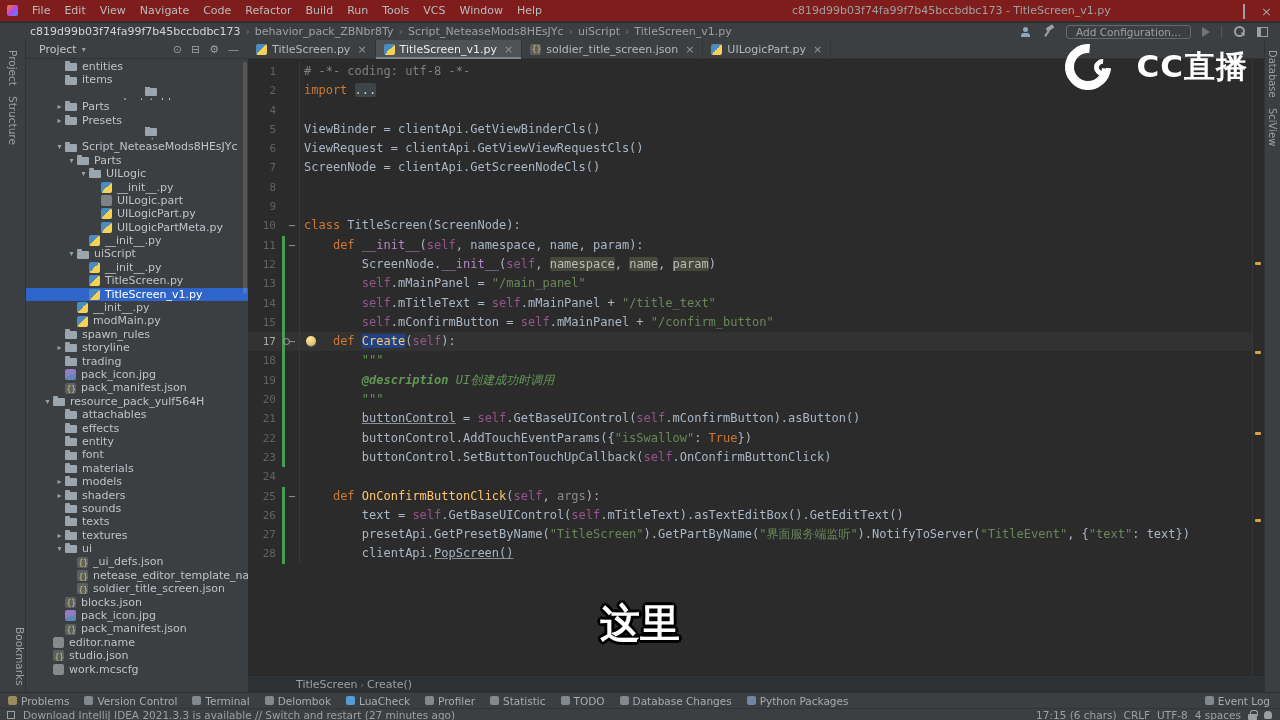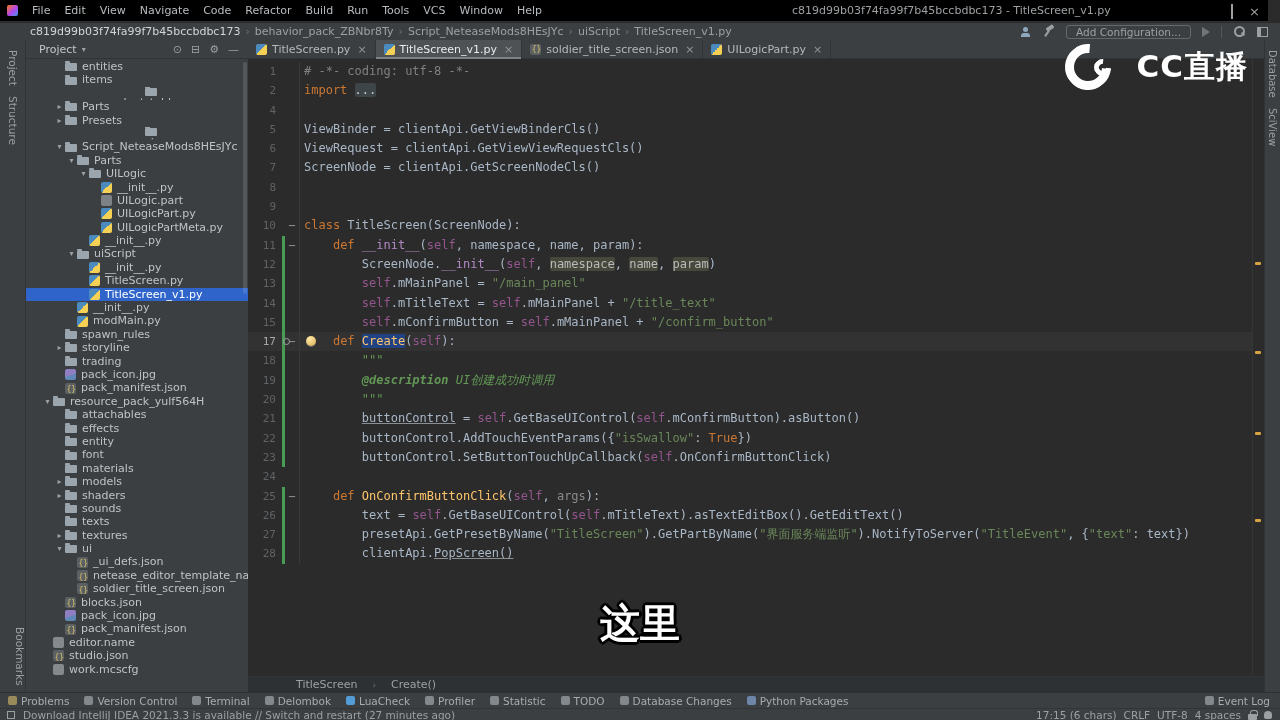--- a/index.html
+++ b/index.html
@@ -1,20 +1,20 @@
 <!DOCTYPE html>
 <html><head>
 <meta charset="utf-8">
 <style>
   *{box-sizing:border-box;margin:0;padding:0}
   html,body{width:1280px;height:720px;overflow:hidden}
   body{position:relative;background:#2b2b2b;font-family:"DejaVu Sans","Liberation Sans",sans-serif;color:#bbbbbb;-webkit-font-smoothing:antialiased}
 
   
-  .titlebar{position:absolute;left:0;top:0;right:12px;height:22px;background:#000000;border-bottom:1px solid #2f3234;display:flex;align-items:center;font-size:11px;color:#b7bcc0}
+  .titlebar{position:absolute;left:0;top:0;right:0;height:22px;background:#7f1d1d;border-bottom:1px solid #2f3234;display:flex;align-items:center;font-size:11px;color:#b7bcc0}
   .app-icon{width:11px;height:11px;margin:0 7px 0 7px;border-radius:2px;background:linear-gradient(135deg,#f97a12,#b345f1 55%,#3b9ae8);flex:none}
   .menu-item{padding:0 7px;height:22px;line-height:22px}
   .win-title{position:absolute;left:792px;top:0;line-height:22px;color:#9da0a3;white-space:nowrap}
   .win-controls{position:absolute;right:8px;top:0;height:22px;display:flex;align-items:center;gap:16px}
   .wc-min{width:9px;height:2px;background:#9da0a3}
   .wc-max{width:8px;height:8px;border:1px solid #9da0a3}
   .wc-close{color:#9da0a3;font-size:13px;line-height:1;font-family:"DejaVu Sans",sans-serif}
 
   
   .navbar{position:absolute;left:0;top:23px;right:0;height:17px;background:#3c3f41;display:flex;align-items:center;font-size:11px;color:#9da0a3}
@@ -101,21 +101,21 @@
   .tk-sel{background:#214283}
   .tk-fold{background:#3e4549;border-radius:2px;color:#c8cdd0}
   .tk-hl{background:#45483a;border-radius:2px}
   .tk-u{color:#a9b7c6;text-decoration:underline;text-decoration-color:#8a8f94}
   .tk-gray{color:#8a8a8a}
   .tk-dunder{color:#b389c5}
   #stripe{position:absolute;right:0;top:0;bottom:0;width:12px;background:#2b2b2b;border-left:1px solid #333637}
   .stripe-mark{position:absolute;right:3px;width:6px;height:3px;background:#d9a343;border-radius:1px}
 
   
-  #code-crumbs{position:absolute;left:248px;right:16px;top:676px;height:16px;background:#2e3133;border-top:1px solid #323537;display:flex;align-items:center;padding-left:48px;gap:15px;font-size:11px;color:#9da0a3}
+  #code-crumbs{position:absolute;left:248px;right:16px;top:676px;height:16px;background:#2e3133;border-top:1px solid #323537;display:flex;align-items:center;padding-left:48px;gap:3px;font-size:11px;color:#9da0a3}
   .cc-sep{color:#6f7377;font-size:9px;font-family:"DejaVu Sans",sans-serif}
 
   
   #toolbar{position:absolute;left:0;right:0;top:692px;height:16px;background:#3c3f41;border-top:1px solid #2e3133;display:flex;align-items:center;font-size:10.5px;color:#a7acb0}
   #tools-left{display:flex;margin-left:8px;gap:15px}
   #tools-right{margin-left:auto;margin-right:10px;display:flex;gap:14px}
   .tool{display:flex;align-items:center;gap:4px;white-space:nowrap}
   .ti{width:9px;height:9px;border-radius:2px;background:#83888d;flex:none}
   .ti-luacheck{background:#539cd6}
   .ti-problems{background:#9a8b5a}

